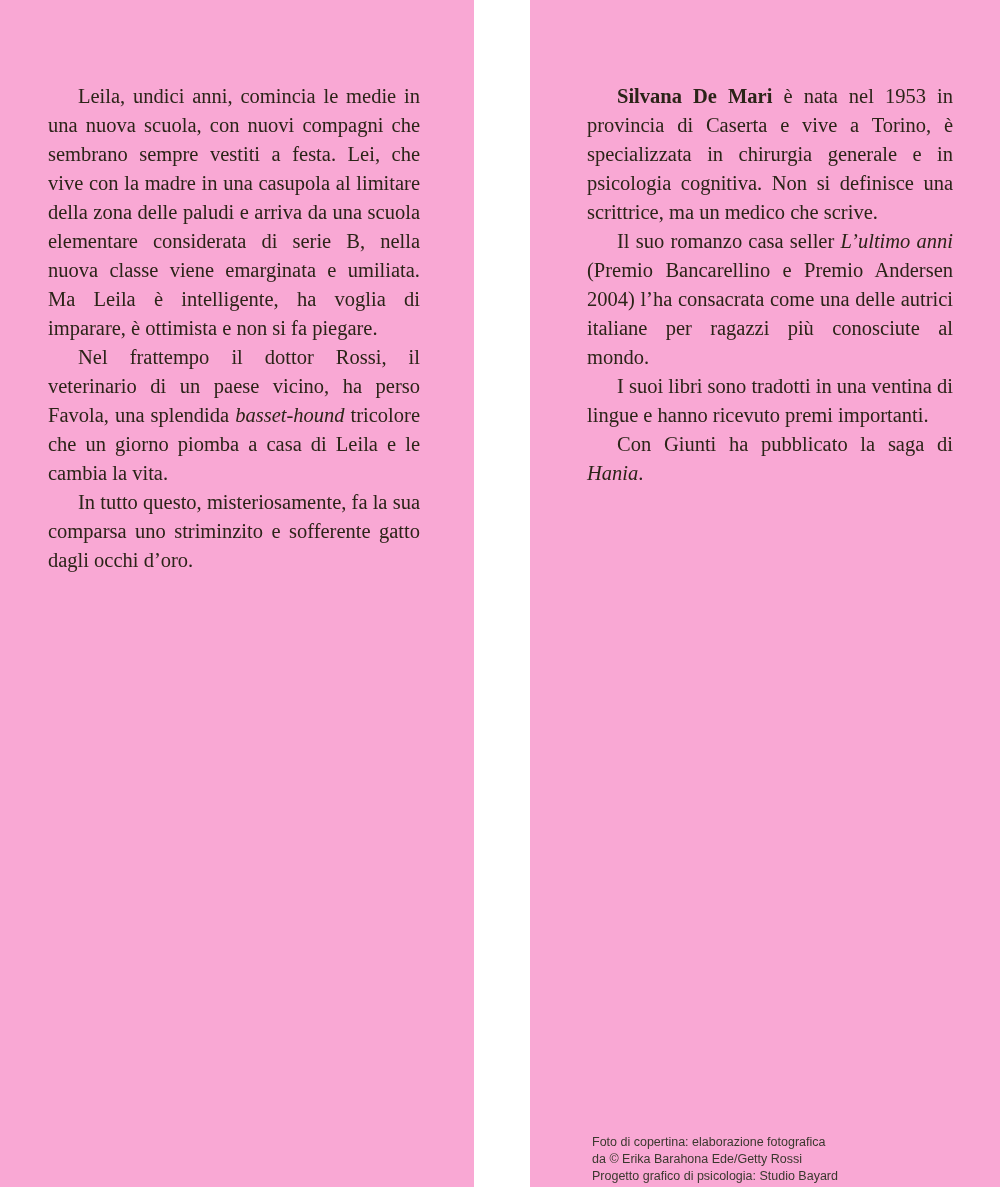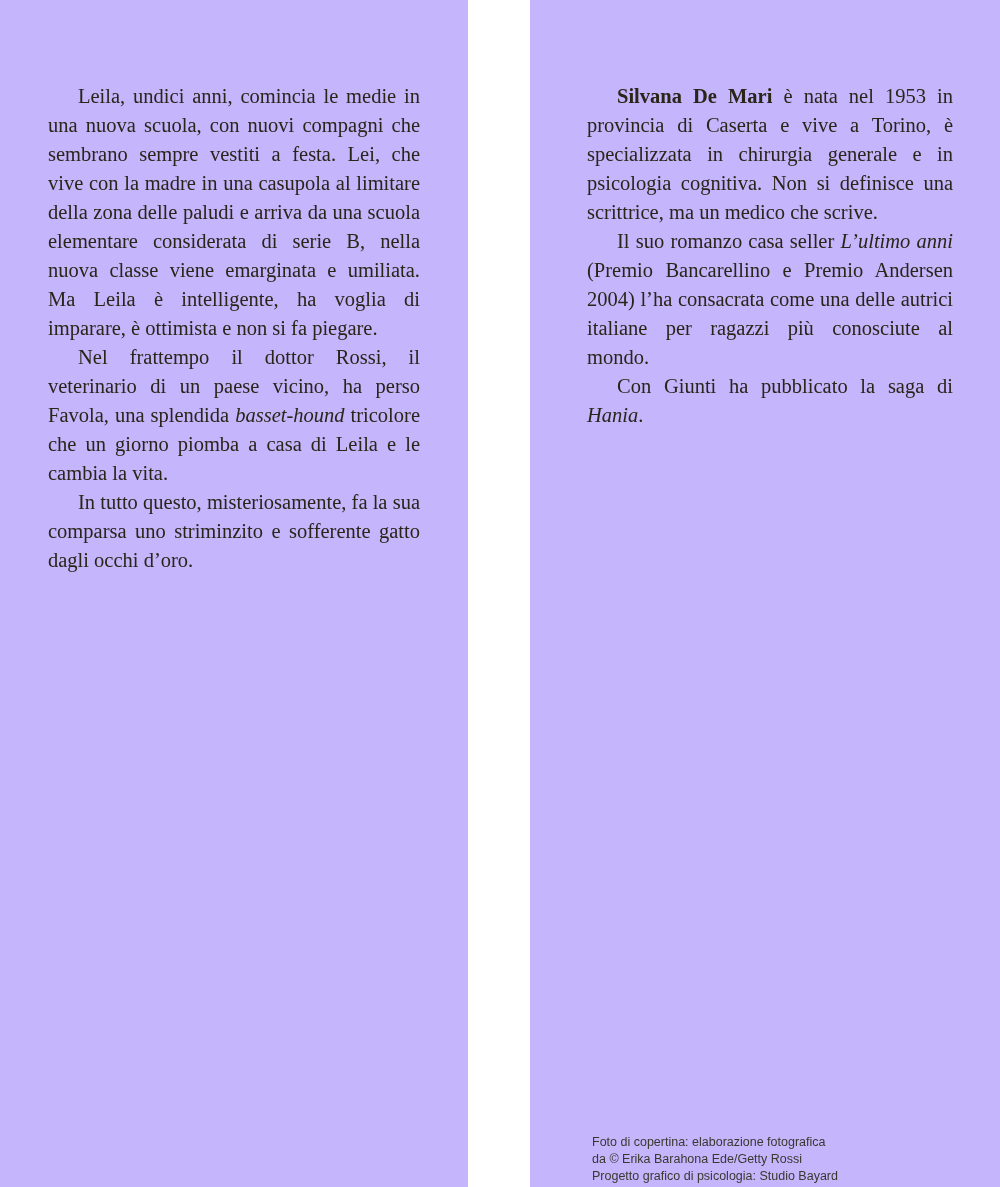--- a/index.html
+++ b/index.html
@@ -10,21 +10,22 @@
   body {
     width: 1000px;
     height: 1187px;
     position: relative;
     font-family: "Liberation Serif", serif;
   }
   .flap {
     position: absolute;
     top: 0;
     height: 1187px;
-    background: #c4b5fd;
+    background: #f9a8d4;
+    padding-left: 6px;
   }
   .flap-left {
     left: 0;
     width: 468px;
   }
   .flap-right {
     left: 530px;
     width: 470px;
   }
   .flap-text {
@@ -72,20 +73,21 @@
       <p class="para"><span>Leila, undici anni, comincia le medie in una nuova scuola, con nuovi compagni che sembrano sempre vestiti a festa. Lei, che vive con la madre in una casupola al limitare della zona delle paludi e arriva da una scuola elementare considerata di serie B, nella nuova classe viene emarginata e umiliata. Ma Leila è intelligente, ha voglia di imparare, è ottimista e non si fa piegare.</span></p>
       <p class="para"><span>Nel frattempo il dottor Rossi, il veterinario di un paese vicino, ha perso Favola, una splendida </span><span class="it">basset-hound</span><span> tricolore che un giorno piomba a casa di Leila e le cambia la vita.</span></p>
       <p class="para"><span>In tutto questo, misteriosamente, fa la sua comparsa uno striminzito e sofferente gatto dagli occhi d’oro.</span></p>
     </div>
 </div>
 
 <div class="flap flap-right">
   <div class="flap-text">
       <p class="para"><span class="bd">Silvana De Mari</span><span> è nata nel 1953 in provincia di Caserta e vive a Torino, è specializzata in chirurgia generale e in psicologia cognitiva. Non si definisce una scrittrice, ma un medico che scrive.</span></p>
       <p class="para"><span>Il suo romanzo casa seller </span><span class="it">L’ultimo anni</span><span> (Premio Bancarellino e Premio Andersen 2004) l’ha consacrata come una delle autrici italiane per ragazzi più conosciute al mondo.</span></p>
+      <p class="para"><span>I suoi libri sono tradotti in una ventina di lingue e hanno ricevuto premi importanti.</span></p>
       <p class="para"><span>Con Giunti ha pubblicato la saga di </span><span class="it">Hania</span><span>.</span></p>
     </div>
   <div class="credits">
     <p class="credit-line">Foto di copertina: elaborazione fotografica</p>
     <p class="credit-line">da © Erika Barahona Ede/Getty Rossi</p>
     <p class="credit-line">Progetto grafico di psicologia: Studio Bayard</p>
   </div>
 </div>
 
 </body></html>

